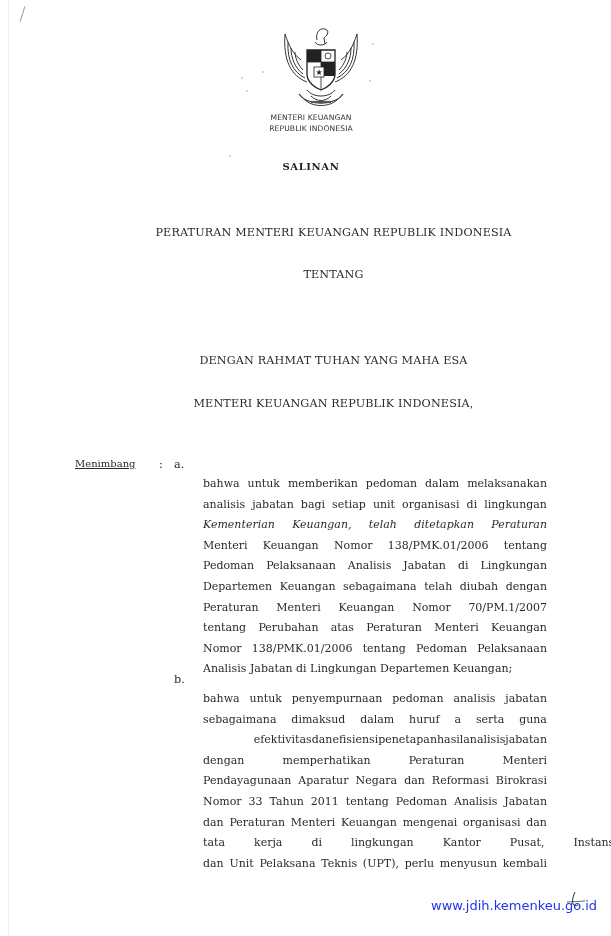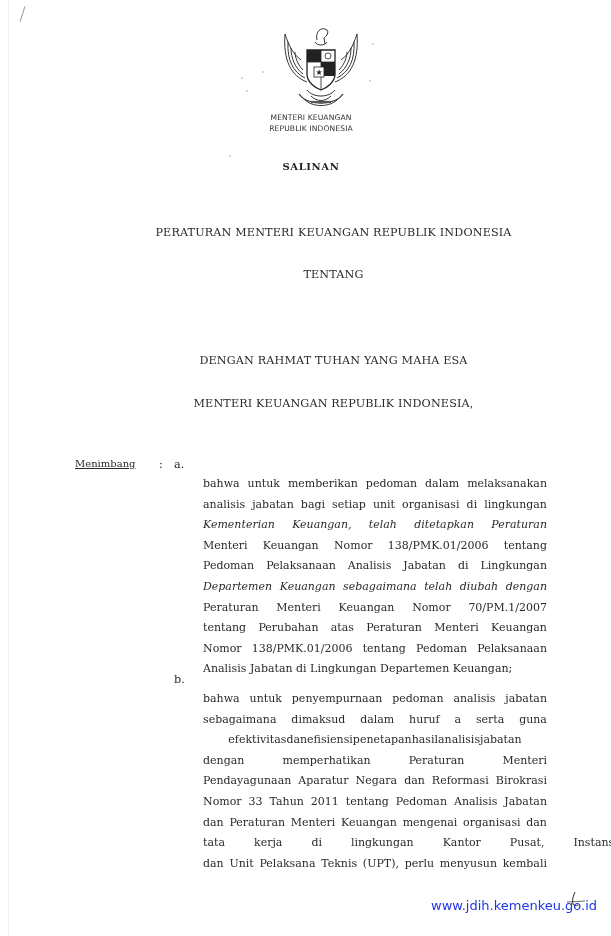--- a/index.html
+++ b/index.html
@@ -119,21 +119,21 @@
         <span>tentang</span>
       </span>
     <span class="ln" style="display: flex; justify-content: space-between;">
         <span>Pedoman</span>
         <span>Pelaksanaan</span>
         <span>Analisis</span>
         <span>Jabatan</span>
         <span>di</span>
         <span>Lingkungan</span>
       </span>
-    <span class="ln" style="display: flex; justify-content: space-between; font-style: italic;">
+    <span class="ln" style="display: flex; justify-content: space-between;">
         <span>Departemen</span>
         <span>Keuangan</span>
         <span>sebagaimana</span>
         <span>telah</span>
         <span>diubah</span>
         <span>dengan</span>
       </span>
     <span class="ln" style="display: flex; justify-content: space-between;">
         <span>Peraturan</span>
         <span>Menteri</span>
@@ -171,21 +171,21 @@
       </span>
     <span class="ln" style="display: flex; justify-content: space-between;">
         <span>sebagaimana</span>
         <span>dimaksud</span>
         <span>dalam</span>
         <span>huruf</span>
         <span>a</span>
         <span>serta</span>
         <span>guna</span>
       </span>
-    <span class="ln" style="display: flex; justify-content: center;">
+    <span class="ln" style="display: flex; justify-content: flex-end;">
         <span>efektivitas</span>
         <span>dan</span>
         <span>efisiensi</span>
         <span>penetapan</span>
         <span>hasil</span>
         <span>analisis</span>
         <span>jabatan</span>
       </span>
     <span class="ln" style="display: flex; justify-content: space-between;">
         <span>dengan</span>

